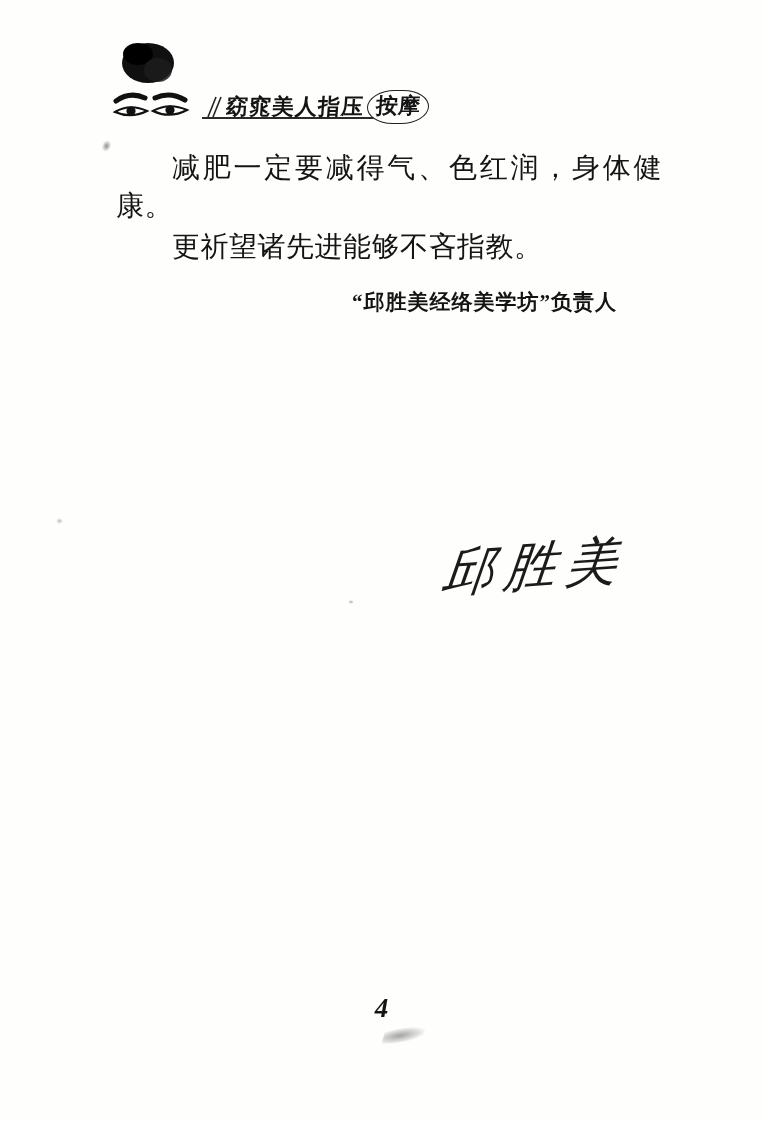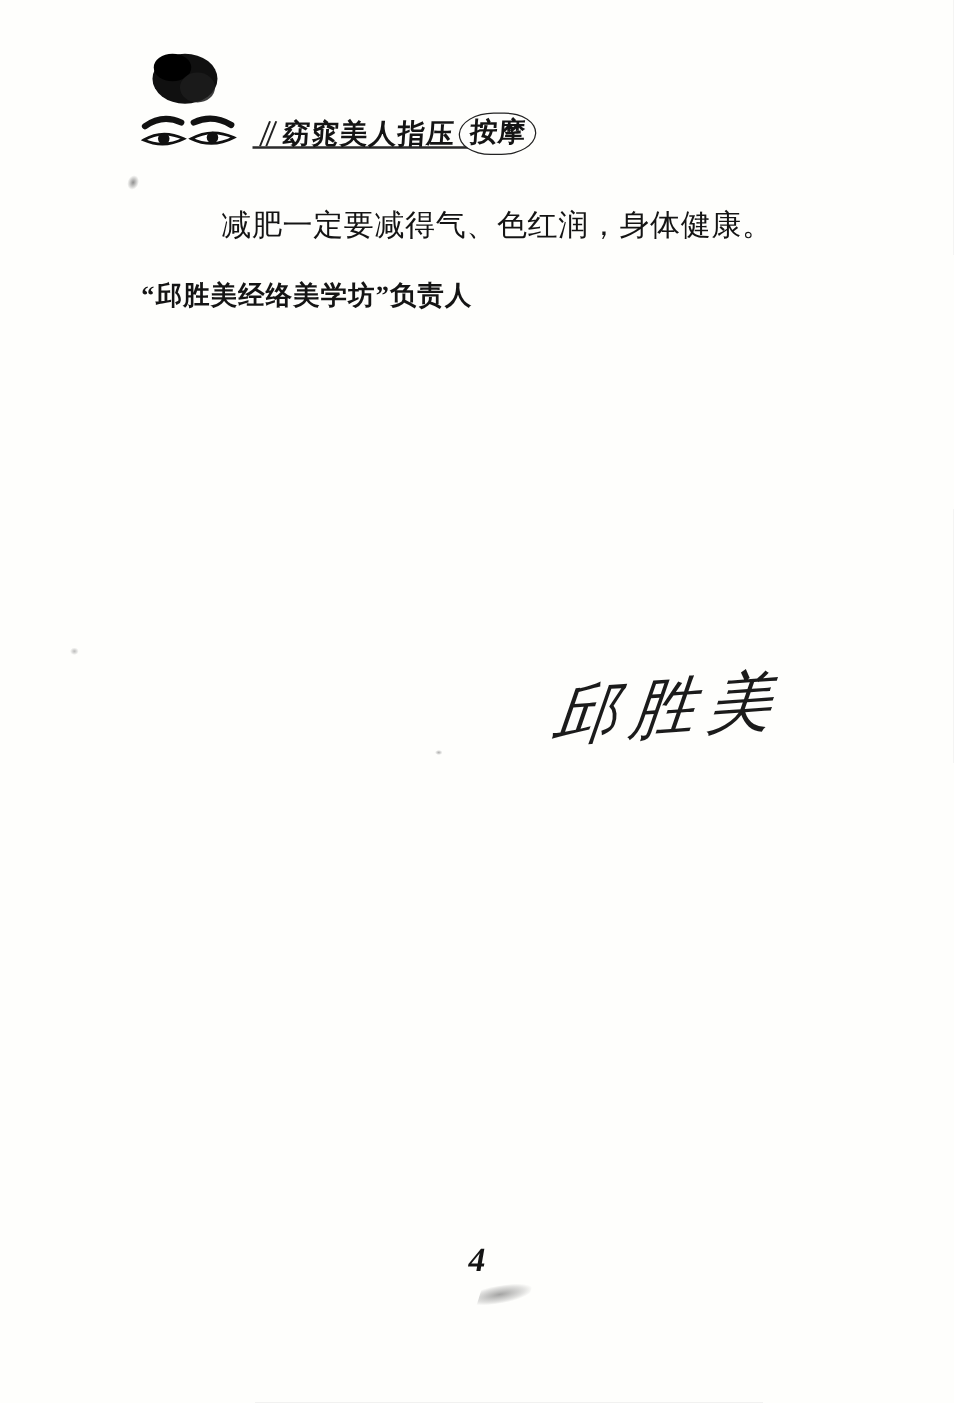--- a/index.html
+++ b/index.html
@@ -72,33 +72,34 @@
   }
 
   
   .body-text {
     position: absolute;
     left: 113px;
     top: 146px;
     width: 552px;
   }
   .body-text p {
-    margin: 16px;
-    font-size: 24px;
+    margin: 3px;
+    font-size: 28px;
     line-height: 38px;
     letter-spacing: 0.5px;
     text-indent: 2em;
     text-align: justify;
   }
   .attribution {
     margin-top: 22px;
     padding-right: 48px;
     font-size: 21px;
     font-weight: bold;
     letter-spacing: 1px;
+    text-align: right;
   }
 
   
   .signature {
     position: absolute;
     left: 442px;
     top: 532px;
     font-size: 52px;
     font-style: italic;
     letter-spacing: 10px;
@@ -179,20 +180,21 @@
     <svg class="title-slashes" viewBox="0 0 22 24">
       <line x1="6" y1="22" x2="14" y2="2" stroke="#222" stroke-width="1.6"></line>
       <line x1="11" y1="22" x2="19" y2="2" stroke="#222" stroke-width="1.6"></line>
     </svg>
     <span class="title-text">窈窕美人指压</span>
     <span class="title-circle">按摩</span>
   </div>
 
   <div class="body-text">
     <p>减肥一定要减得气、色红润，身体健康。</p>
+    <p>更祈望诸先进能够不吝指教。</p>
     <div class="attribution">“邱胜美经络美学坊”负责人</div>
   </div>
 
   <div class="signature">邱胜美</div>
 
   <div class="page-number">4</div>
   <div class="footer-smudge"></div>
 
   <div class="speck-a"></div>
   <div class="speck-b"></div>

